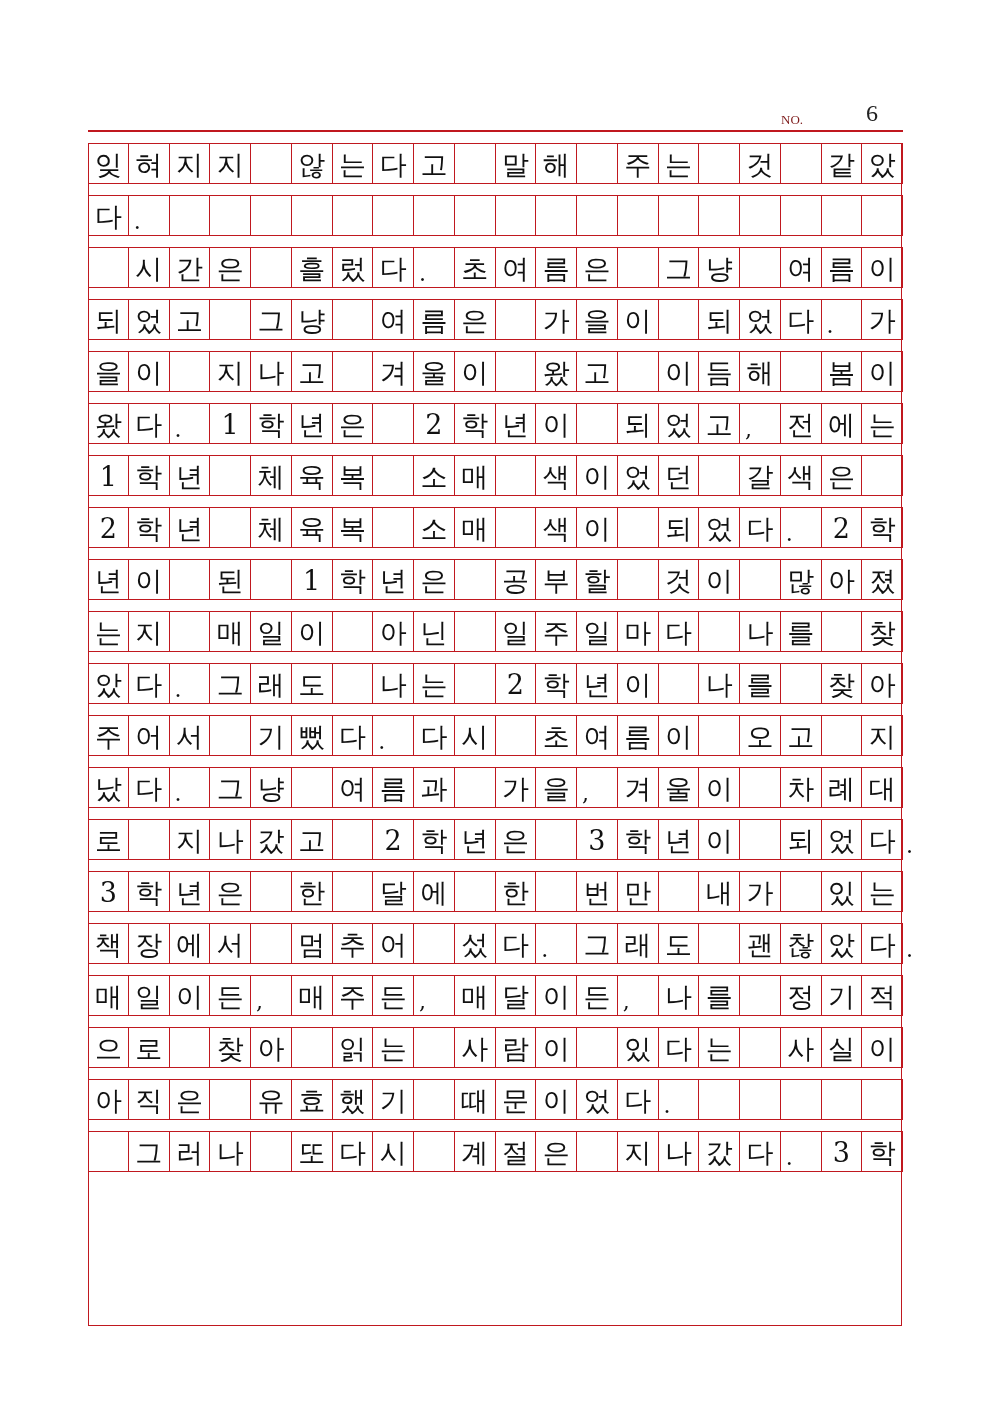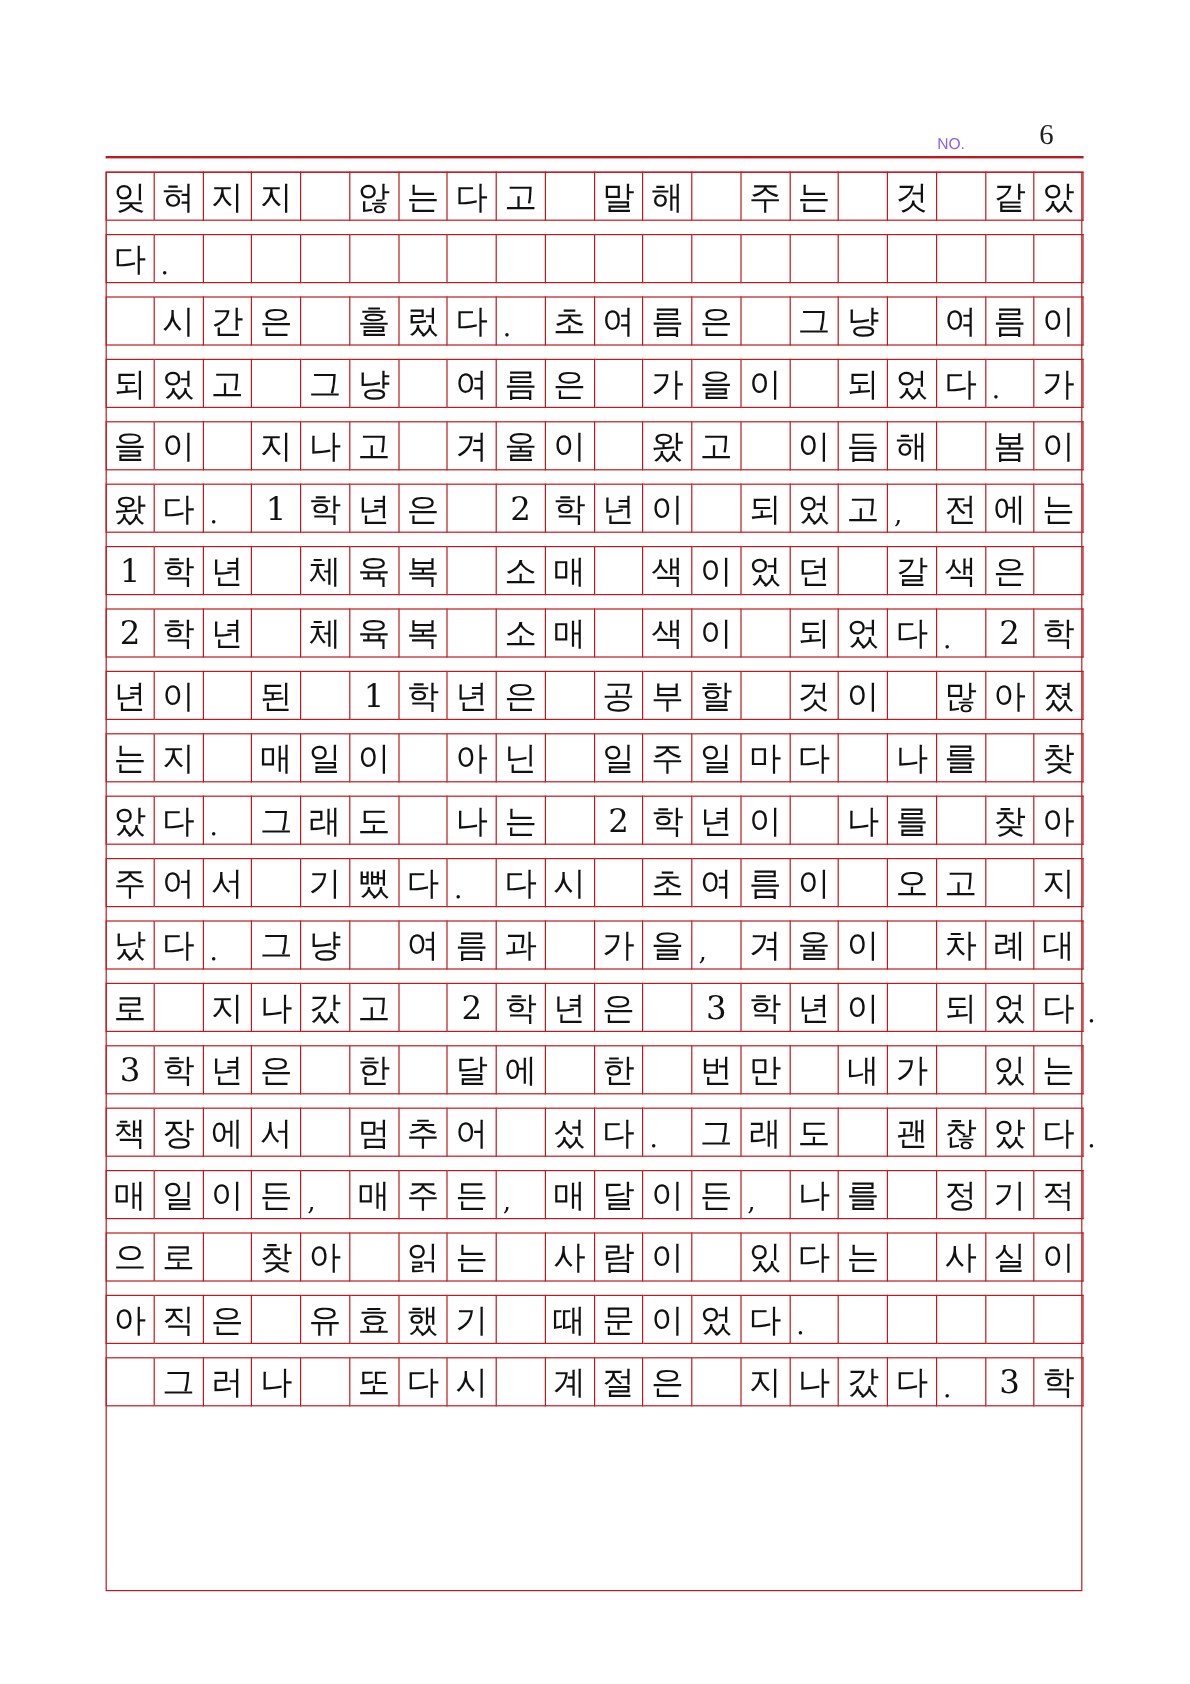--- a/index.html
+++ b/index.html
@@ -1,19 +1,19 @@
 <!DOCTYPE html>
 <html><head>
 <meta charset="utf-8">
 <style>
   html, body { margin: 0; padding: 0; background: #ffffff; }
   body { width: 992px; height: 1403px; position: relative; overflow: hidden;
          font-family: "DejaVu Serif", "Liberation Serif", serif; }
-  .page-no-label { position: absolute; left: 781px; top: 112px; font-size: 13px; color: #8b5cf6;
-                   font-family: Liberation Sans, sans-serif; }
+  .page-no-label { position: absolute; left: 781px; top: 112px; font-size: 13px; color: #7f1d1d;
+                   font-family: Liberation Serif, serif; }
   .page-no-value { position: absolute; left: 866px; top: 100px; font-size: 24px; color: #222;
                    font-family: "Liberation Serif", serif; }
   .header-rule { position: absolute; left: 88px; top: 130px; width: 815px; height: 0;
                  border-top: 2px solid #c0181f; }
   .frame { position: absolute; left: 88px; top: 143px; width: 814px; height: 1183px;
            border: 1.5px solid #c0181f; box-sizing: border-box; }
   .row { position: absolute; left: 88px; width: 815px; height: 41px; display: flex; }
   .cell { width: 40.75px; height: 41px; box-sizing: border-box;
           border: 1px solid #c0181f; border-left-width: 0; position: relative;
           font-size: 27px; line-height: 41px; text-align: center; color: #111; }

